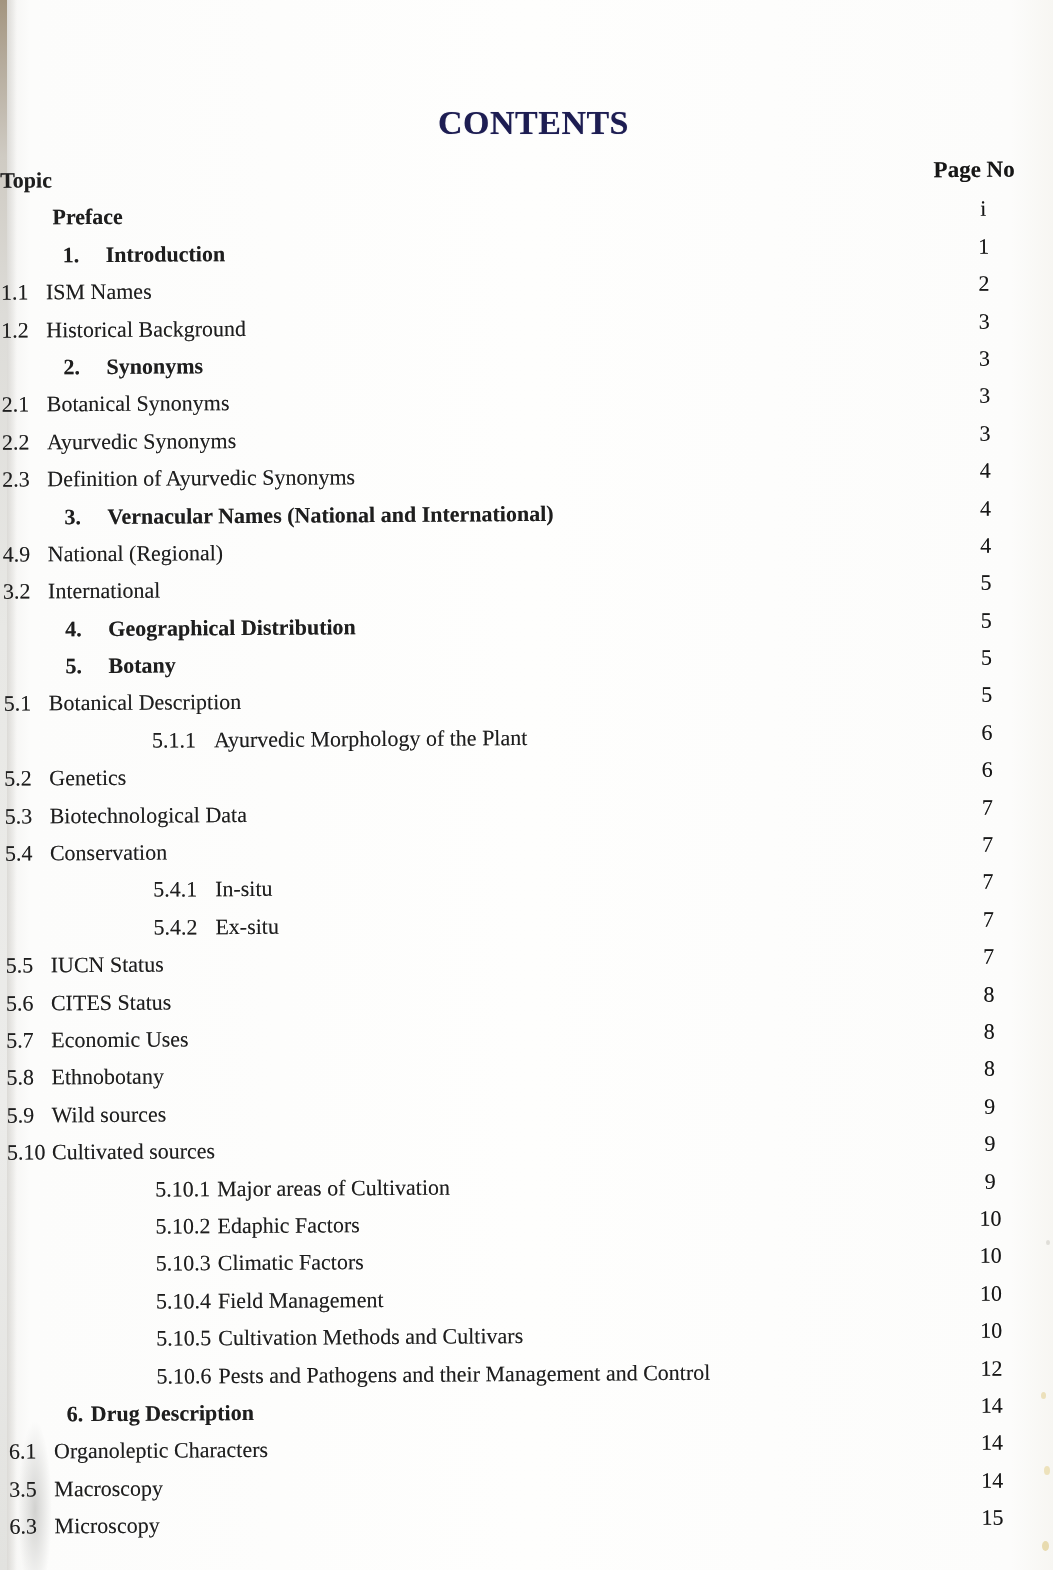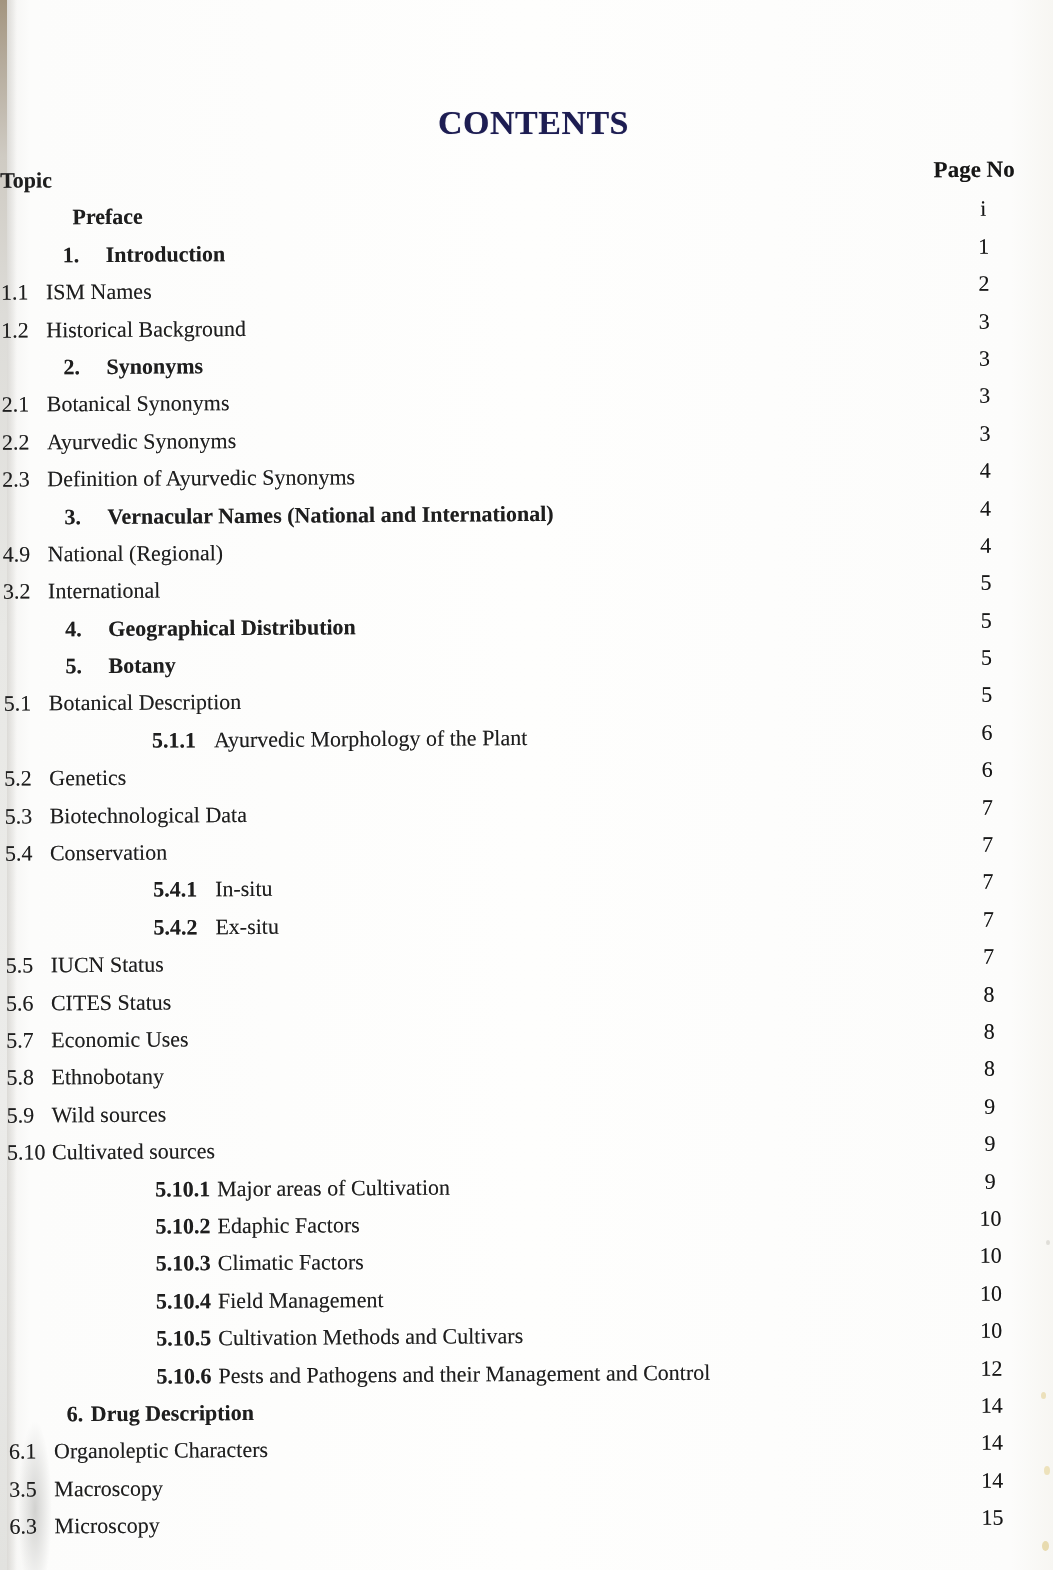--- a/index.html
+++ b/index.html
@@ -70,25 +70,25 @@
   .row .lbl { display: inline-block; }
   .row .pg {
     position: absolute;
     left: 950px; top: 0; width: 66px;
     text-align: center;
     font-size: 22px;
     color: #161616;
     transform: translateY(-2px);
   }
   .bold .num, .bold .lbl { font-weight: bold; }
-  .lvl-top .lbl { margin-left: 72px; }
+  .lvl-top .lbl { margin-left: 52px; }
   .lvl-main .num { margin-left: 62px; min-width: 43px; }
   .lvl-main6 .num { margin-left: 58px; min-width: 24px; }
   .lvl-sub .num { min-width: 45px; }
-  .lvl-subsub .num { margin-left: 148px; min-width: 62px; font-weight: bold; }
+  .lvl-subsub .num { margin-left: 148px; min-width: 62px; }
 
   
   .row.header { font-weight: bold; }
   .row.header .lbl { font-size: 22px; }
   .row.header .pg { font-weight: bold; left: 928px; width: 92px; font-size: 23px; transform: translateY(-4px); }
 </style>
 </head>
 <body>
 
 <div class="page">

